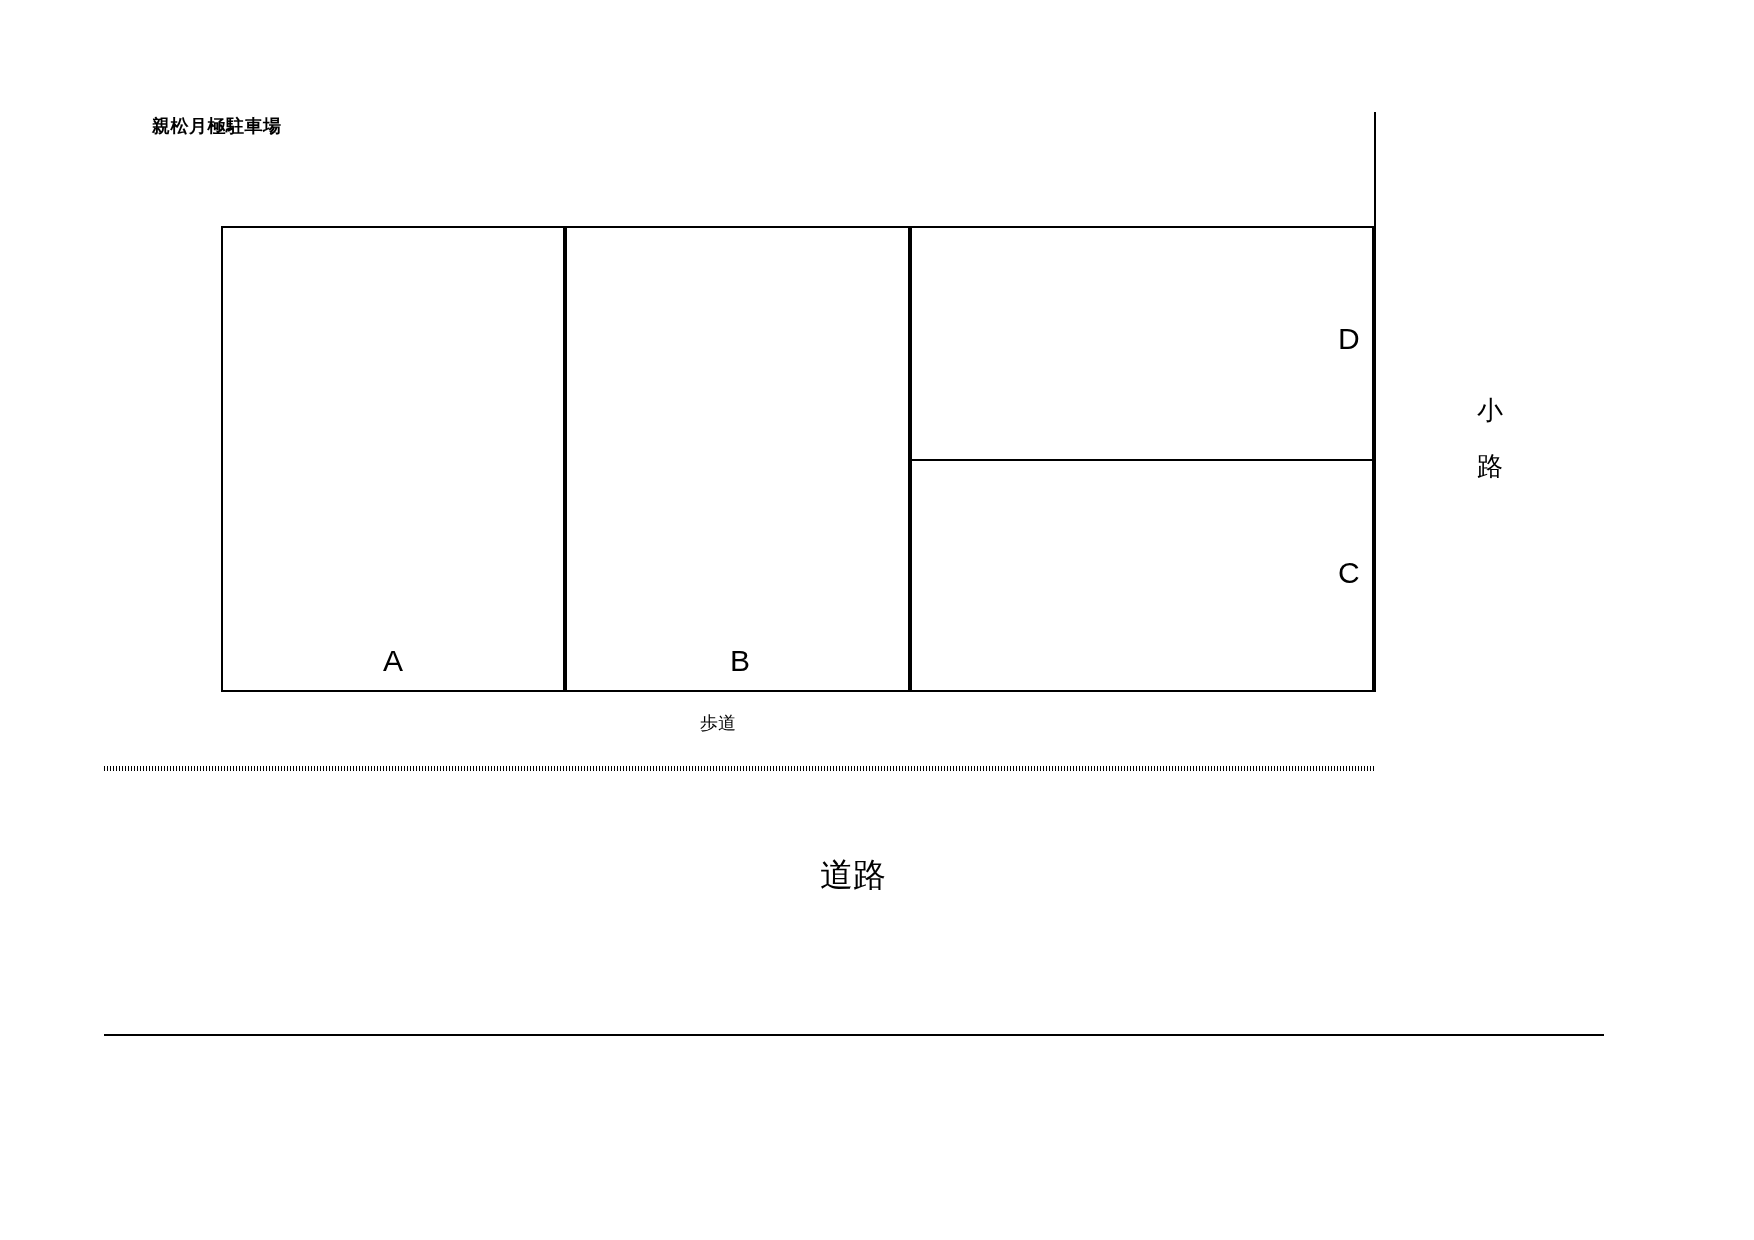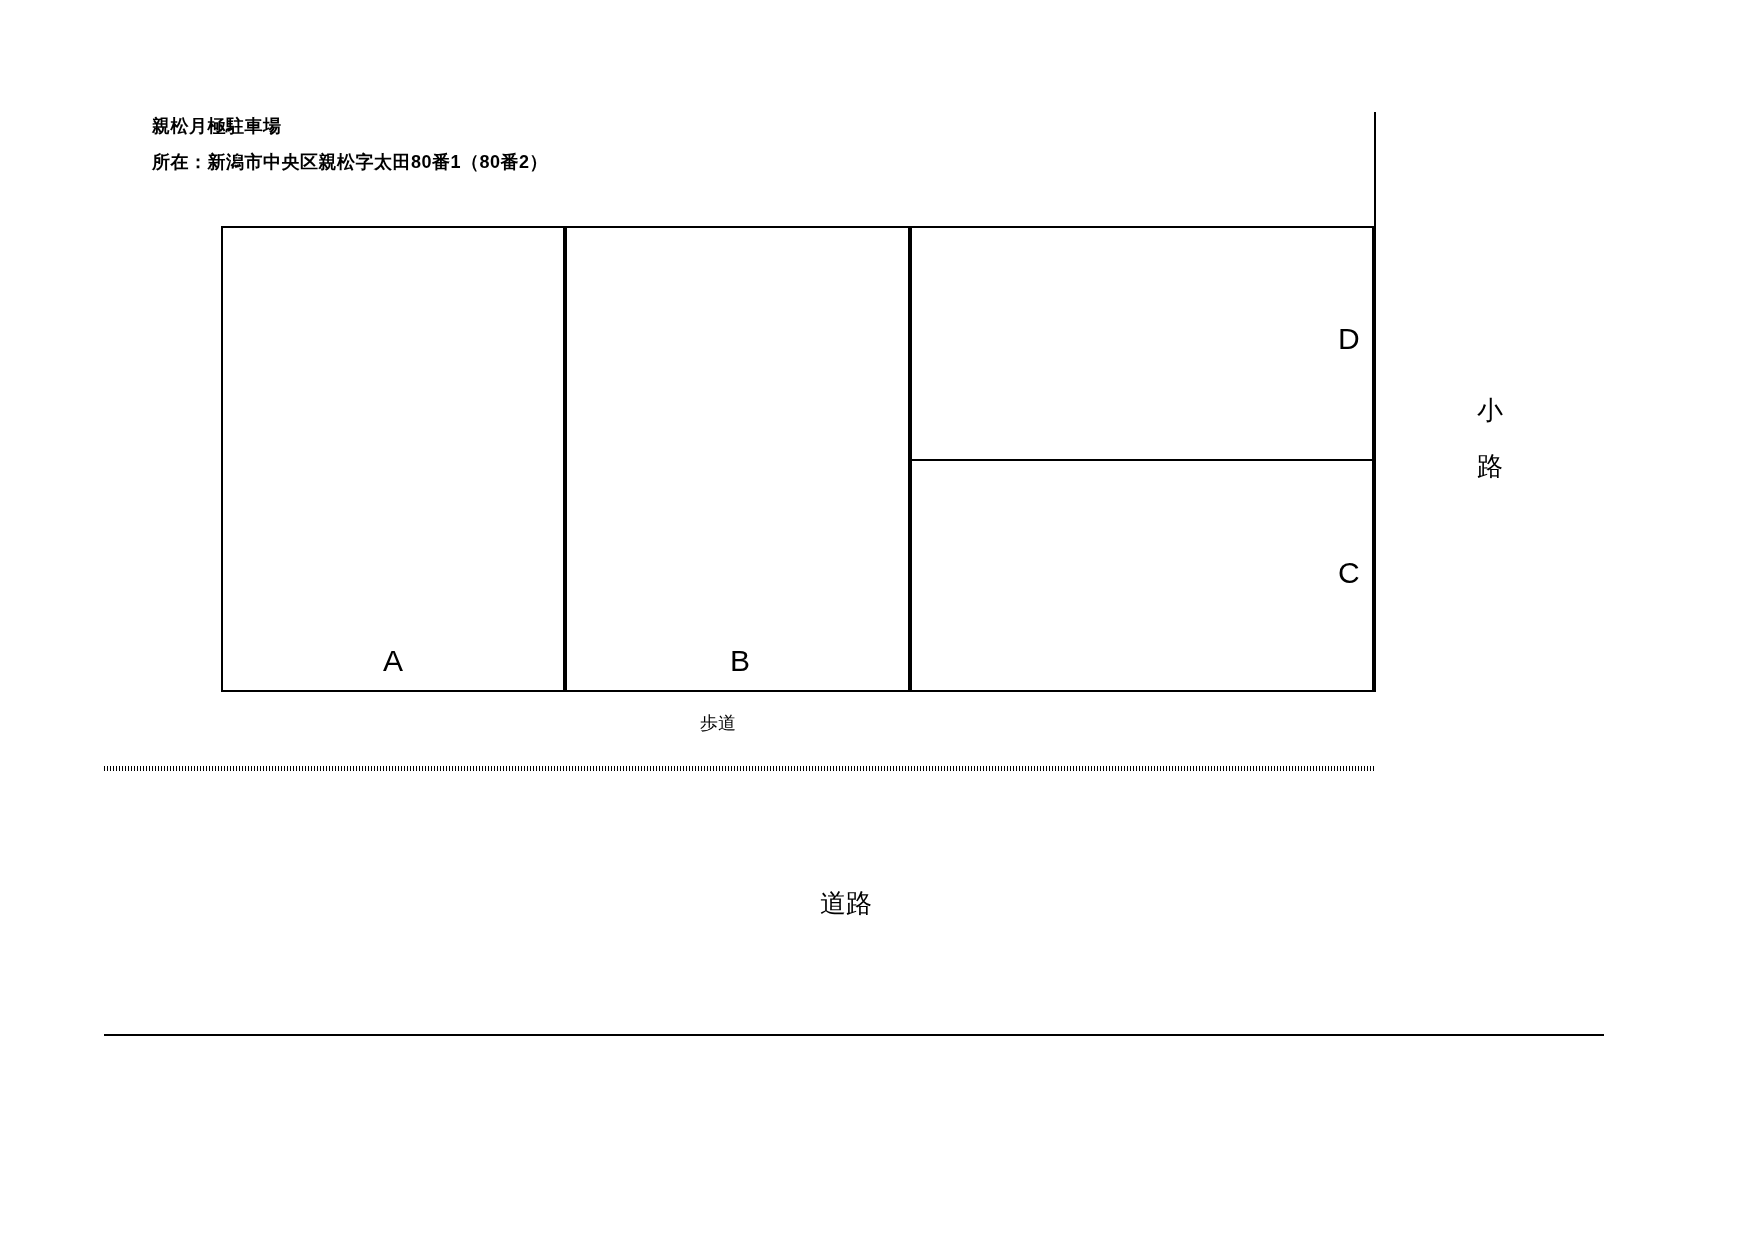--- a/index.html
+++ b/index.html
@@ -130,39 +130,38 @@
       #000000 1px,
       #ffffff 1px,
       #ffffff 3px
     );
   }
 
   
   #road-label {
     position: absolute;
     left: 820px;
-    top: 888px;
-    font-size: 26px;
+    top: 860px;
+    font-size: 33px;
     line-height: 30px;
   }
   #road-edge-line {
     position: absolute;
     left: 104px;
     top: 1034px;
     width: 1500px;
     height: 0;
     border-top: 2.5px solid #000000;
   }
 </style>
 </head>
 <body>
 
 <div id="title-block">
   <span class="title-line">親松月極駐車場</span>
-  <span class="title-line">所在：新潟市中央区親松字太田80番1（80番2）</span>
 </div>
 
 <div id="site-plan">
 
   <div class="lot" id="lot-a"></div>
   <div class="lot" id="lot-b"></div>
   <div class="lot" id="lot-right-block"></div>
   <div id="lot-divider-dc"></div>
 
   <div class="lot-label" id="label-a">A</div>

